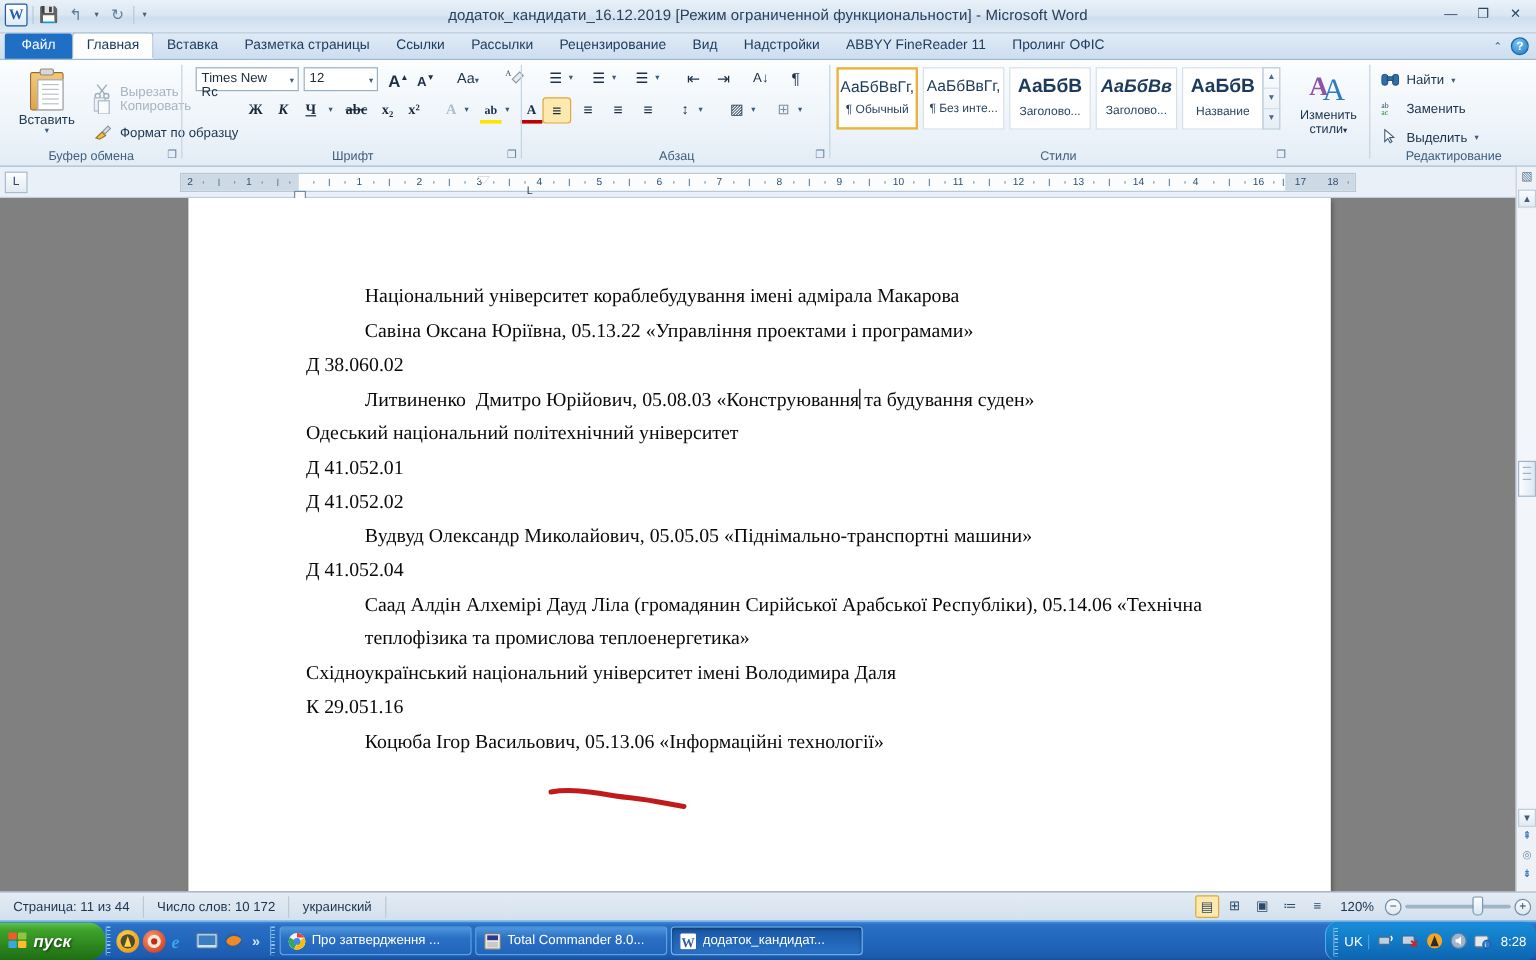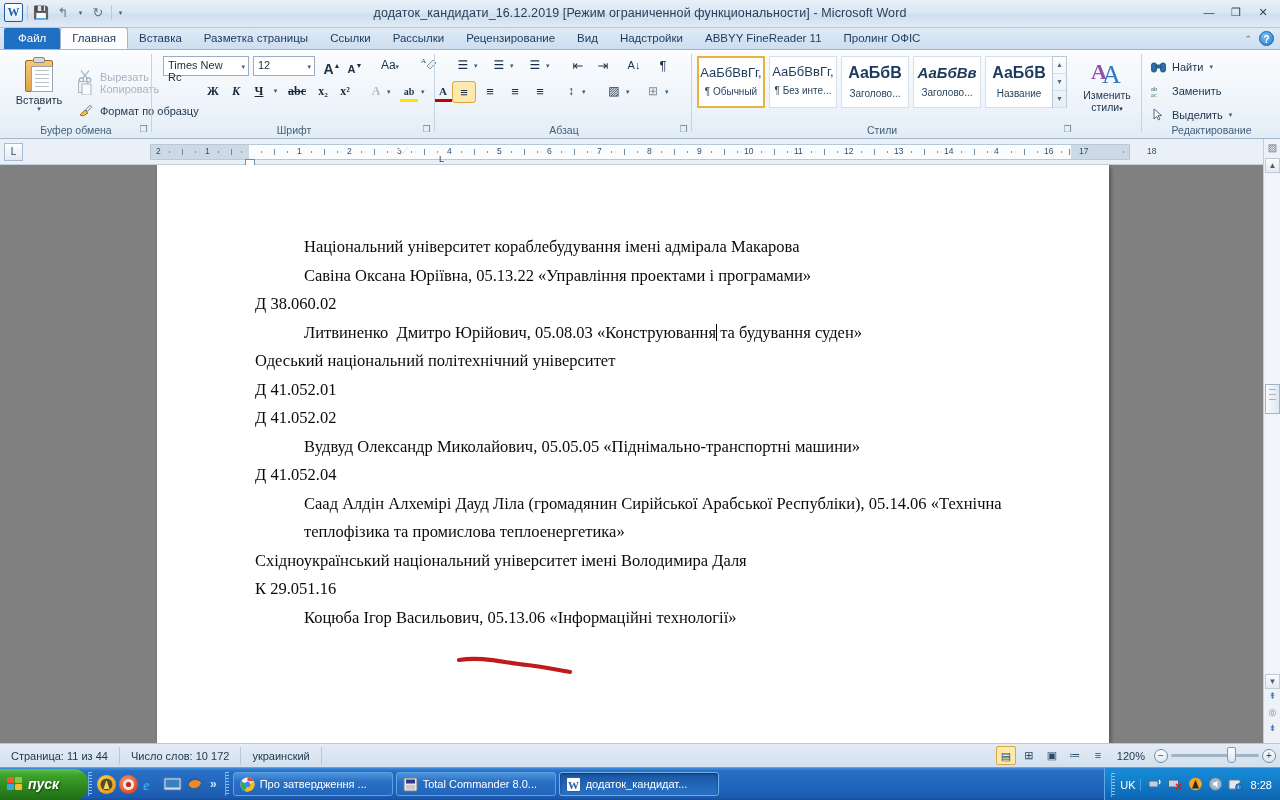--- a/index.html
+++ b/index.html
@@ -309,20 +309,21 @@
     border:1px solid #6fb0ea;
     box-shadow:inset 0 1px 3px rgba(0,0,0,.4);
   }
   .tb-ico{ width:15px;height:15px; border-radius:2px; flex:none; position:relative;}
   .tb-lbl{ overflow:hidden; text-overflow:ellipsis; }
   .tray{
     position:absolute; right:0; top:0; height:33px; display:flex; align-items:center;
     gap:5px; padding:0 8px 0 6px;
     background:linear-gradient(to bottom,#2486d6 0%,#158ad4 12%,#1279c6 50%,#0d63ae 100%);
     border-left:1px solid #5fa6e8;
+    border-radius:11px;
   }
   .lang{ color:#fff;font-size:11px; padding-right:4px; border-right:1px solid #4c9ee0; margin-right:2px;}
   .trayico{ width:15px;height:15px; cursor:default; position:relative;}
   .clock{ color:#fff;font-size:11px; padding-left:3px;}
 </style>
 </head>
 <body>
 
 <div class="app">
 
@@ -646,21 +647,21 @@
           <div class="hr-bar" style="left:823px"></div>
           <div class="hr-dot" style="left:836px"></div>
         <div class="hr-num" style="left:843px">4</div>
         <div class="hr-dot" style="left:860px"></div>
           <div class="hr-bar" style="left:873px"></div>
           <div class="hr-dot" style="left:886px"></div>
         <div class="hr-num" style="left:893px">16</div>
         <div class="hr-dot" style="left:910px"></div>
           <div class="hr-bar" style="left:918px"></div>
         <div class="hr-num" style="left:928px">17</div>
-        <div class="hr-num" style="left:996px">18</div>
+        <div class="hr-num" style="left:955px">18</div>
         <div class="hr-dot" style="left:972px"></div>
       </div>
       <div class="indent-top"></div>
       <div class="tabmark">L</div>
     </div>
     <div class="indent-bot"></div>
     <div class="rt-ico">▧</div>
   </div>
 
   <div class="docarea">

